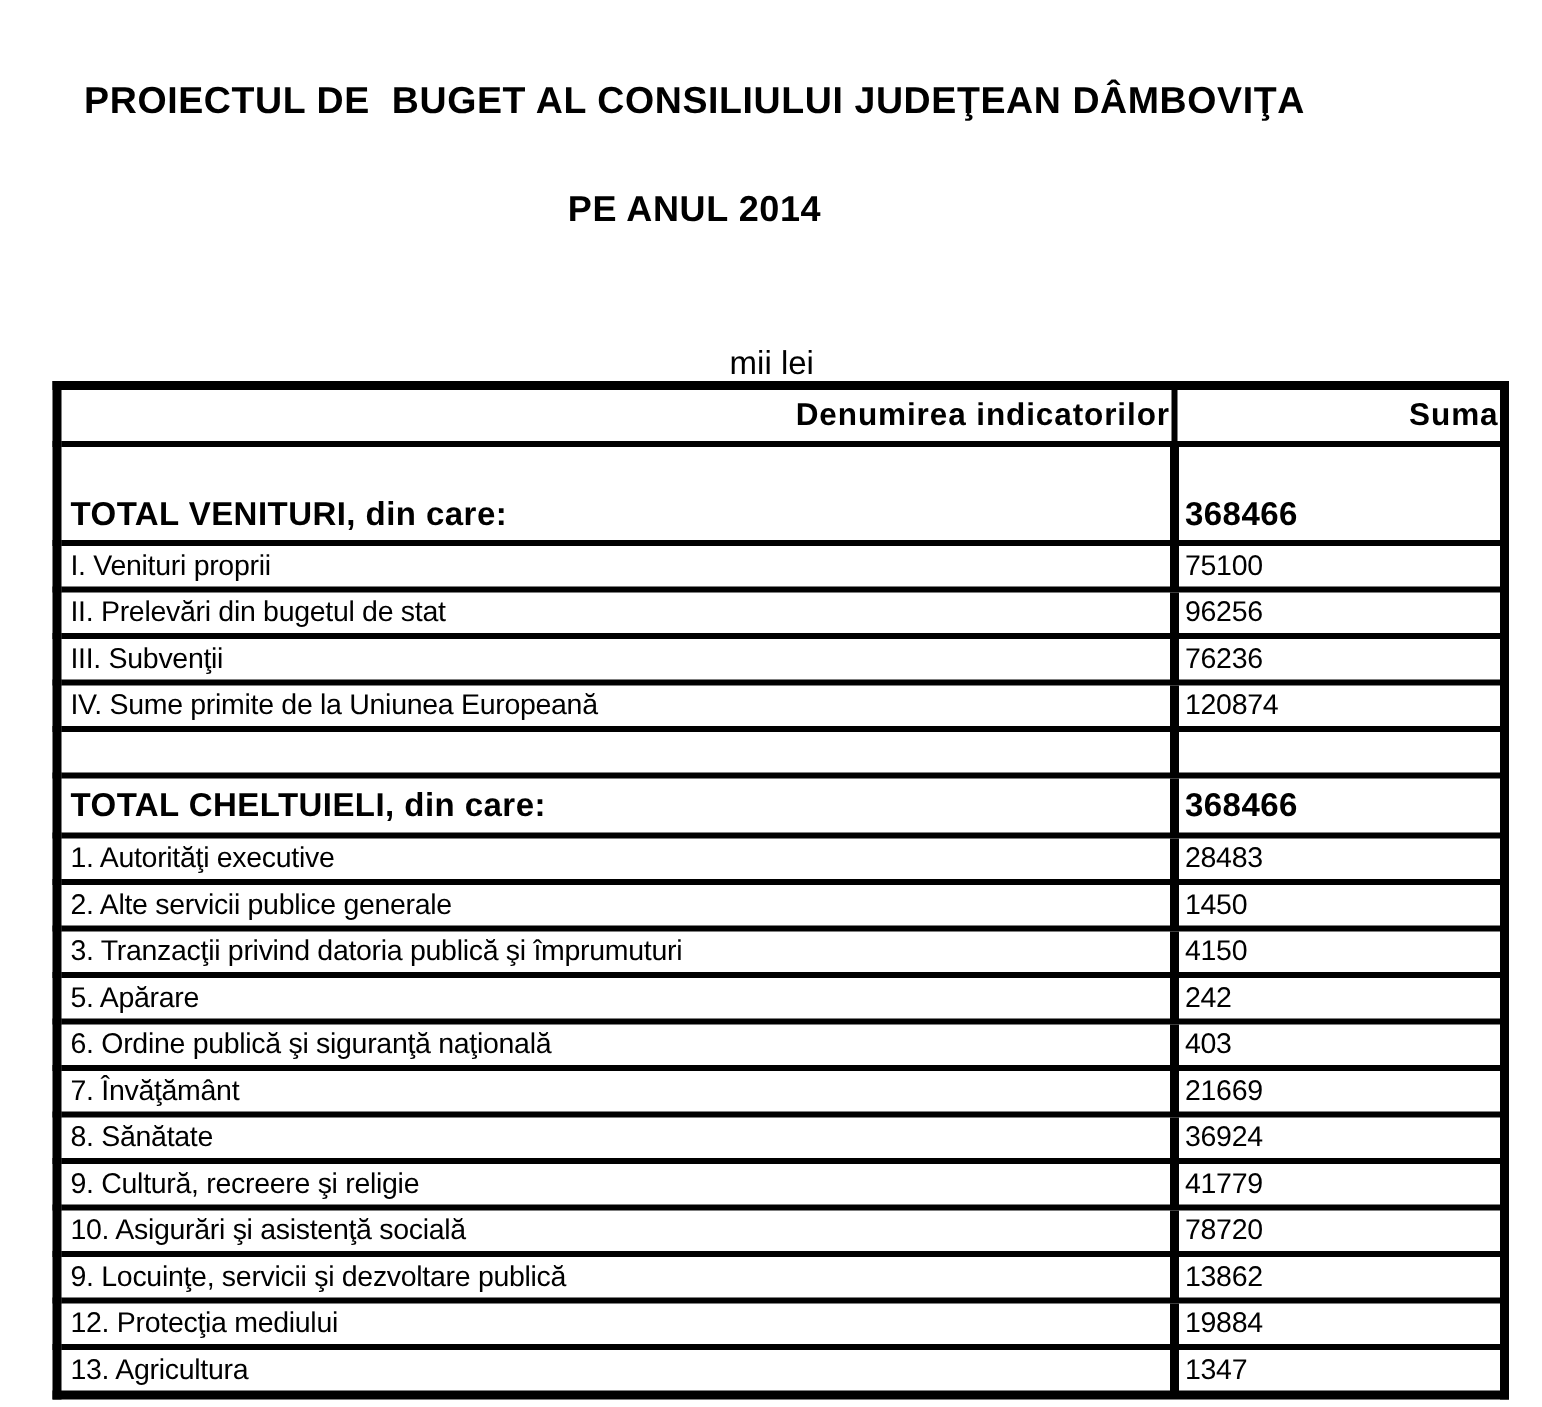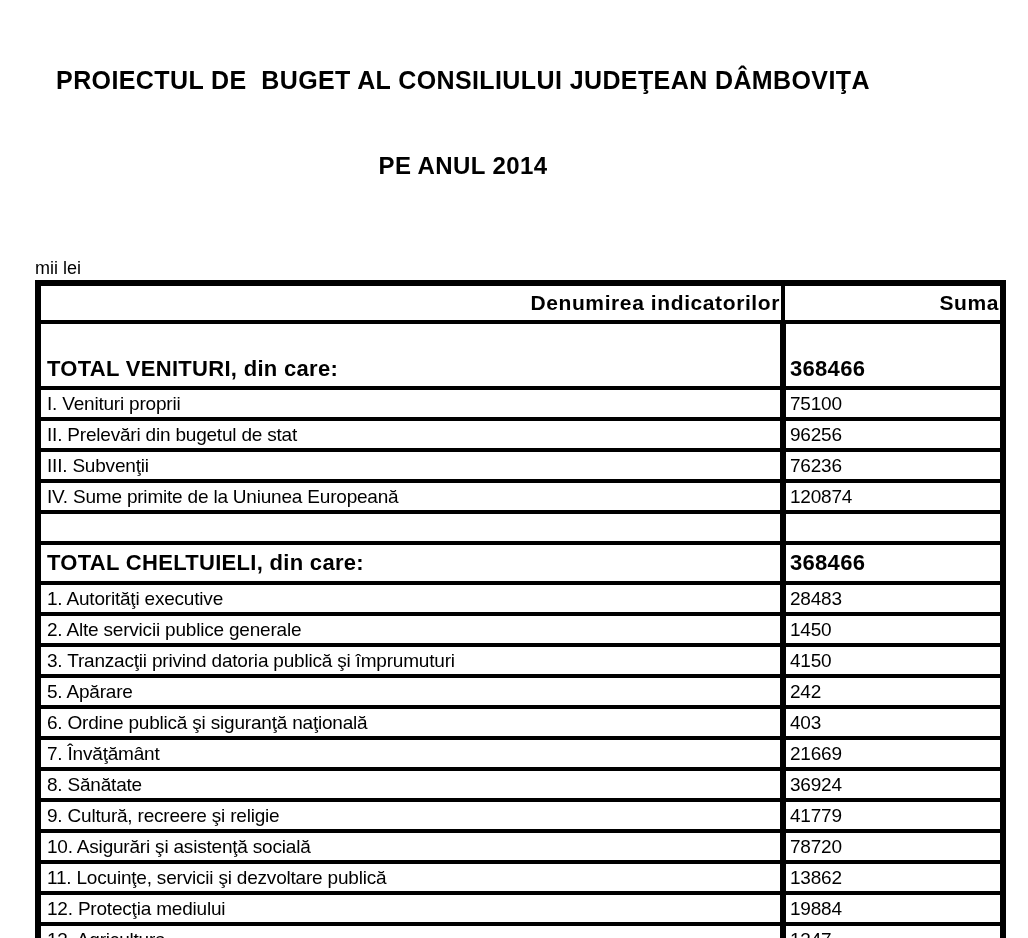--- a/index.html
+++ b/index.html
@@ -18,41 +18,41 @@
     overflow: hidden;
   }
   
   .title-block {
     margin: 16px 0 0 30px;
     width: 866px;
     text-align: center;
     white-space: pre-wrap;
   }
   .title-line1 {
-    margin: 13px;
+    margin: 0;
     font-size: 25px;
     font-weight: bold;
     letter-spacing: 0.4px;
     line-height: 30px;
   }
   .title-line2 {
     margin: 8px 0 0 0;
     font-size: 24px;
     font-weight: bold;
     letter-spacing: 0.4px;
     line-height: 28px;
   }
   
   .unit-note {
     box-sizing: border-box;
     width: 971px;
     margin: 42px 0 2px 35px;
     padding-right: 12px;
-    text-align: left;
-    font-size: 18px;
+    text-align: center;
+    font-size: 22px;
     line-height: 20px;
   }
   
   table.budget {
     border-collapse: collapse;
     table-layout: fixed;
     margin-left: 35px;
     width: 965px;
     border: 6px solid #000;
   }
@@ -186,21 +186,21 @@
       </tr>
       <tr class="data-row">
         <td class="indicator">9. Cultură, recreere şi religie</td>
         <td class="amount">41779</td>
       </tr>
       <tr class="data-row">
         <td class="indicator">10. Asigurări şi asistenţă socială</td>
         <td class="amount">78720</td>
       </tr>
       <tr class="data-row">
-        <td class="indicator">11. Locuinţe, servicii şi dezvoltare publică</td>
+        <td class="indicator">9. Locuinţe, servicii şi dezvoltare publică</td>
         <td class="amount">13862</td>
       </tr>
       <tr class="data-row">
         <td class="indicator">12. Protecţia mediului</td>
         <td class="amount">19884</td>
       </tr>
       <tr class="data-row">
         <td class="indicator">13. Agricultura</td>
         <td class="amount">1347</td>
       </tr>

